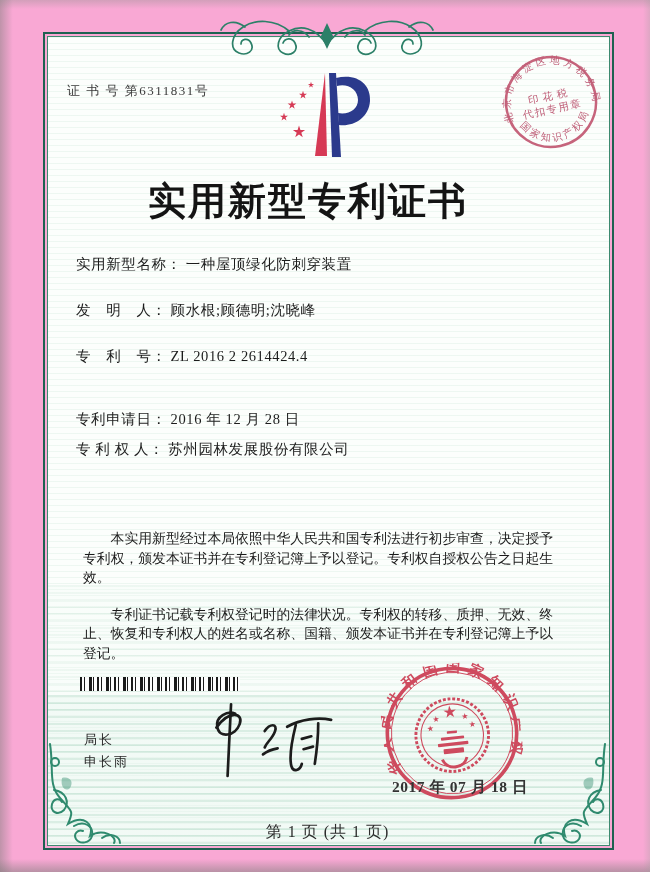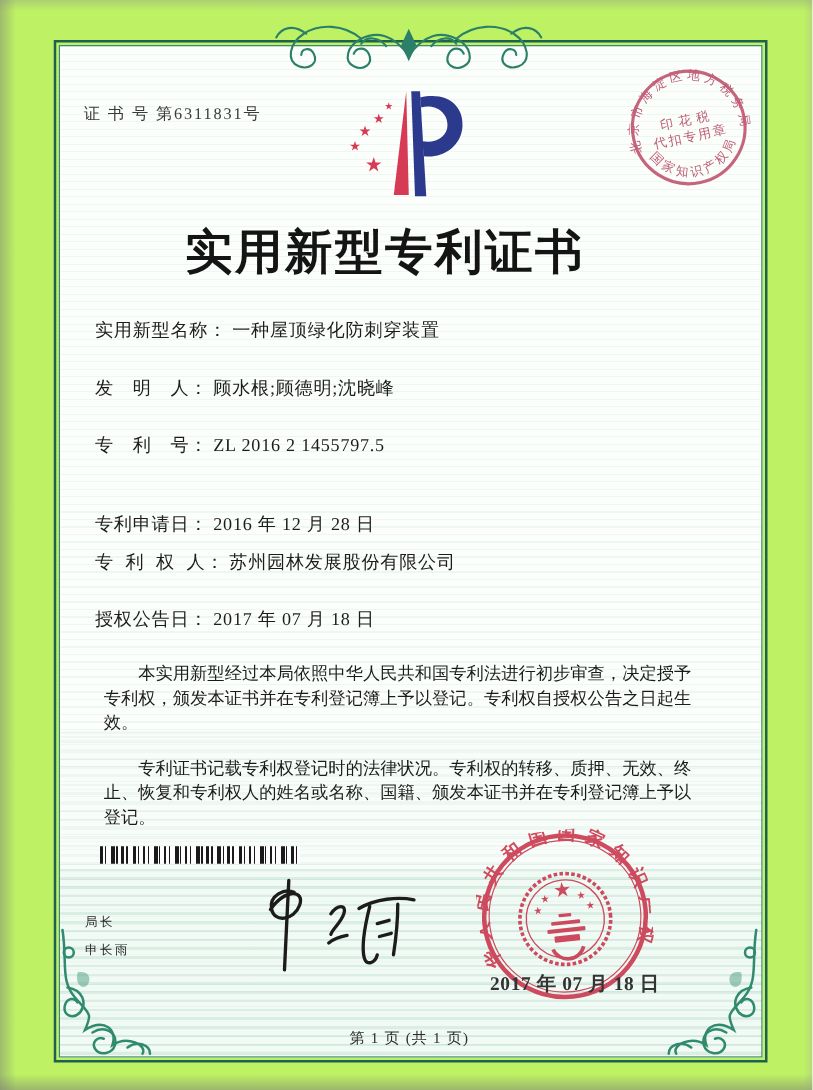--- a/index.html
+++ b/index.html
@@ -1,21 +1,21 @@
 <!DOCTYPE html>
 <html><head>
 <meta charset="utf-8">
 <style>
   html,body{margin:0;padding:0;}
   body{
     width:650px;height:872px;position:relative;overflow:hidden;
     background:#fbfbf9;
     font-family:"Liberation Serif","DejaVu Serif",serif;
   }
-  .page{position:absolute;inset:0;background:#bef264;}
+  .page{position:absolute;inset:0;background:#f9a8d4;}
   
   .edge{position:absolute;pointer-events:none;z-index:40;}
   .edge-left{left:0;top:0;bottom:0;width:16px;background:linear-gradient(90deg,rgba(120,122,118,.45),rgba(255,255,255,0) 80%);}
   .edge-top{left:0;right:0;top:0;height:9px;background:linear-gradient(180deg,rgba(140,142,138,.35),rgba(255,255,255,0));}
   .edge-bottom{left:0;right:0;bottom:0;height:13px;background:linear-gradient(0deg,rgba(120,122,118,.5),rgba(255,255,255,0));}
   .edge-right{right:0;top:0;bottom:0;width:7px;background:linear-gradient(270deg,rgba(160,162,158,.3),rgba(255,255,255,0));}
 
   
   .frame{position:absolute;left:43px;top:32px;width:567px;height:814px;border:2.5px solid #1e6151;}
   .frame-inner{position:absolute;inset:2px;border:1px solid #3d8a70;
@@ -31,27 +31,27 @@
   .logo{position:absolute;left:278px;top:70px;width:96px;height:88px;z-index:5;}
   .title{position:absolute;left:44px;width:528px;top:176px;text-align:center;
     font-size:38px;font-weight:600;letter-spacing:2px;color:#141414;z-index:5;}
   .field{position:absolute;left:76px;font-size:14.5px;color:#1c1c1c;letter-spacing:.6px;z-index:5;white-space:nowrap;}
   .field .lbl{margin-right:4px;}
   .body-text{position:absolute;left:66px;width:504px;top:512px;font-size:13.8px;line-height:19.6px;
     text-align:justify;color:#1b1b1b;z-index:5;}
   .body-text p{margin:17px;text-indent:2em;}
   .barcode{position:absolute;left:80px;top:677px;width:160px;height:14px;z-index:6;
     background:repeating-linear-gradient(90deg,#1a1a1a 0 2px,#fdfdfd 2px 4px,#1a1a1a 4px 5px,#fdfdfd 5px 9px,#1a1a1a 9px 12px,#fdfdfd 12px 13px,#1a1a1a 13px 14px,#fdfdfd 14px 17px);}
-  .director{position:absolute;left:68px;top:729px;z-index:6;
-    font-family:Liberation Mono, monospace;font-size:10px;color:#262626;letter-spacing:2px;line-height:22px;}
+  .director{position:absolute;left:84px;top:729px;z-index:6;
+    font-family:Liberation Serif, serif;font-size:13px;color:#262626;letter-spacing:2px;line-height:22px;}
   .signature{position:absolute;left:180px;top:700px;width:172px;height:82px;z-index:7;}
   .seal{position:absolute;left:383px;top:664px;width:138px;height:138px;z-index:6;transform:rotate(-6deg);opacity:.95;}
   .seal-date{position:absolute;left:392px;top:777px;font-size:15.5px;font-weight:600;letter-spacing:.5px;color:#333;z-index:8;}
   .tax-stamp{position:absolute;left:501px;top:52px;width:100px;height:100px;z-index:6;transform:rotate(-12deg);opacity:.92;}
-  .footer{position:absolute;left:44px;width:567px;top:822px;text-align:center;font-size:12px;
+  .footer{position:absolute;left:44px;width:567px;top:822px;text-align:center;font-size:16px;
     letter-spacing:1px;color:#2c2c2c;z-index:5;}
 </style>
 </head>
 <body>
 
 <div class="page">
 
   <div class="frame">
     <div class="frame-inner">
       <div class="pattern-mid"></div>
@@ -134,30 +134,27 @@
 
   <div class="title">实用新型专利证书</div>
 
   <div class="field" style="top:301px;">
     <span class="lbl">发　明　人：</span><span>顾水根;顾德明;沈晓峰</span>
   </div>
   <div class="field" style="top:255px;">
     <span class="lbl">实用新型名称：</span><span>一种屋顶绿化防刺穿装置</span>
   </div>
   <div class="field" style="top:347px;">
-    <span class="lbl">专　利　号：</span><span>ZL 2016 2 1455797.5</span>
+    <span class="lbl">专　利　号：</span><span>ZL 2016 2 2614424.4</span>
   </div>
   <div class="field" style="top:410px;">
     <span class="lbl">专利申请日：</span><span>2016 年 12 月 28 日</span>
   </div>
-  <div class="field" style="top:440px;font-family:Liberation Mono, monospace;">
+  <div class="field" style="top:440px;">
     <span class="lbl">专 利 权 人：</span><span>苏州园林发展股份有限公司</span>
-  </div>
-  <div class="field" style="top:486px;">
-    <span class="lbl">授权公告日：</span><span>2017 年 07 月 18 日</span>
   </div>
 
   <div class="body-text">
     <p>本实用新型经过本局依照中华人民共和国专利法进行初步审查，决定授予专利权，颁发本证书并在专利登记簿上予以登记。专利权自授权公告之日起生效。</p>
     <p>专利证书记载专利权登记时的法律状况。专利权的转移、质押、无效、终止、恢复和专利权人的姓名或名称、国籍、颁发本证书并在专利登记簿上予以登记。</p>
   </div>
 
   <div class="barcode"></div>
 
   <div class="director">

